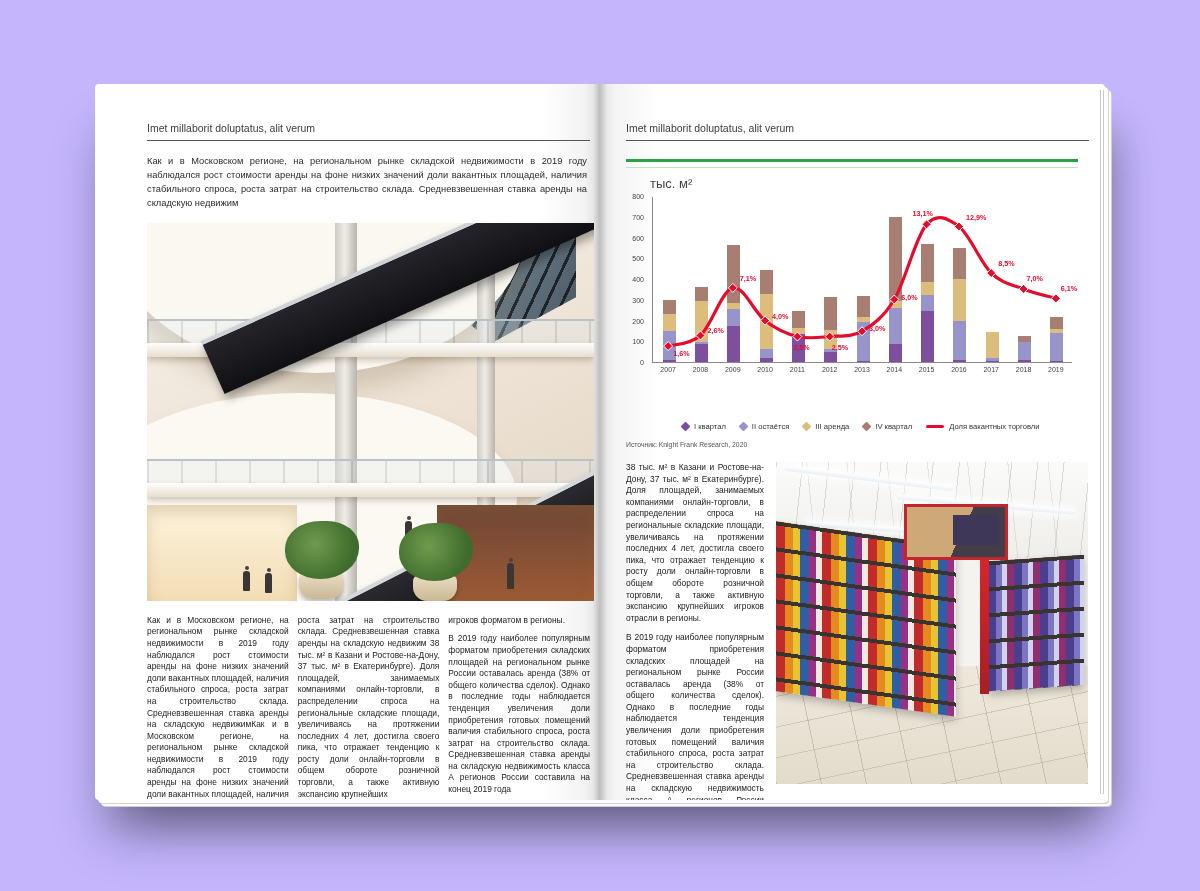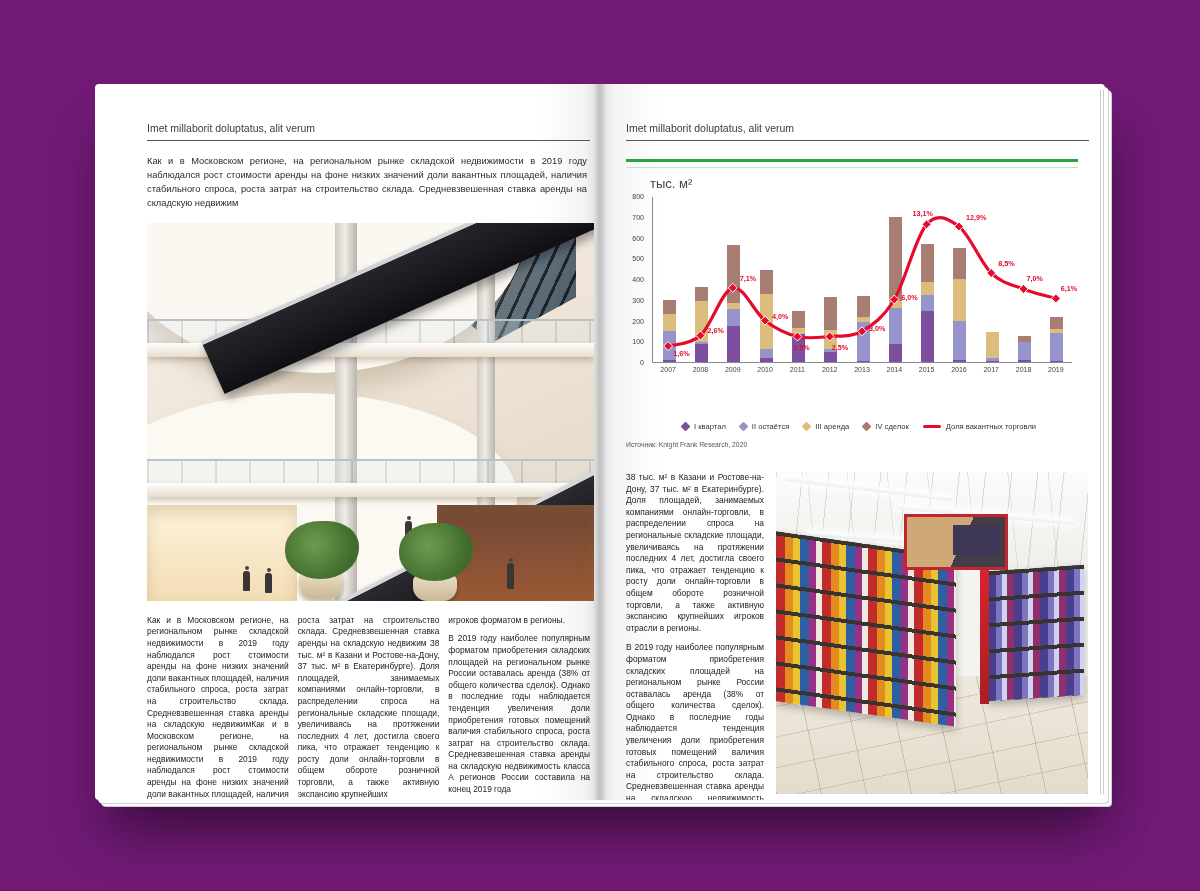--- a/index.html
+++ b/index.html
@@ -1,18 +1,18 @@
 <!DOCTYPE html>
 <html><head>
 <meta charset="utf-8">
 <style>
   * { margin:0; padding:0; box-sizing:border-box; }
   html,body { width:1200px; height:891px; background:#ffffff; overflow:hidden;
               font-family:"Liberation Sans", sans-serif; }
-  .scene { position:relative; width:1200px; height:891px; background:#701a75; }
+  .scene { position:relative; width:1200px; height:891px; background:#c4b5fd; }
 
   
   .book { position:absolute; left:95px; top:84px; width:1010px; height:716px;
           display:flex; border-radius:4px;
           box-shadow: 3px 3px 0 #fdfdfd, 4px 4px 0 #d2d2d2, 6px 6px 0 #fcfcfc, 7px 7px 0 #cfcfcf,
                       0 42px 46px -10px rgba(0,0,0,.38), 30px 30px 40px -18px rgba(0,0,0,.22); }
   .page { position:relative; width:50%; height:100%; overflow:hidden; }
   .page.left  { background:linear-gradient(to right,#ffffff 0%,#ffffff 88%,#f3f3f3 97%,#dddddd 100%);
                 border-radius:4px 0 0 4px; }
   .page.right { background:linear-gradient(to left,#ffffff 0%,#ffffff 88%,#f4f4f4 97%,#e0e0e0 100%);
@@ -87,21 +87,21 @@
   .xlab { position:absolute; font-size:7px; color:#444; text-align:center; width:34px; }
   .line-svg { position:absolute; left:26px; top:3px; overflow:visible; }
   .pct-label { font-size:7.2px; fill:#e40b2d; font-weight:bold; }
 
   .legend { display:flex; align-items:center; gap:14px; margin:16px 0 0 56px; width:420px; }
   .leg-item { display:flex; align-items:center; gap:5px; font-size:7.6px; color:#333; }
   .leg-diamond { width:7px; height:7px; transform:rotate(45deg); border-radius:1px;}
   .leg-line { width:18px; height:3px; border-radius:2px; background:#e40b2d; }
   .source { font-size:6.8px; color:#555; margin-top:10px; }
 
-  .rp-bottom { display:flex; gap:12px; margin-top:24px; }
+  .rp-bottom { display:flex; gap:12px; margin-top:14px; }
   .rp-col { width:138px; font-size:8.4px; line-height:1.38; color:#222; text-align:justify; }
   .rp-col p + p { margin-top:8px; }
 
   .market-photo { position:relative; width:312px; height:322px; overflow:hidden; background:#f4f3f0; }
   .sm-ceiling { position:absolute; top:0; left:0; width:100%; height:96px;
       background:
         repeating-linear-gradient(96deg, rgba(190,190,185,.55) 0 1px, rgba(0,0,0,0) 1px 26px),
         repeating-linear-gradient(84deg, rgba(200,200,195,.45) 0 1px, rgba(0,0,0,0) 1px 40px),
         linear-gradient(#fbfbfa,#efeeea);}
   .sm-light { position:absolute; height:5px; border-radius:3px;
@@ -304,21 +304,21 @@
             <div class="leg-item">
               <span class="leg-diamond" style="background: rgb(150, 148, 203);"></span>
               <span>II остаётся</span>
             </div>
             <div class="leg-item">
               <span class="leg-diamond" style="background: rgb(221, 189, 126);"></span>
               <span>III аренда</span>
             </div>
             <div class="leg-item">
               <span class="leg-diamond" style="background: rgb(168, 126, 114);"></span>
-              <span>IV сделок</span>
+              <span>IV квартал</span>
             </div>
             <div class="leg-item">
               <span class="leg-line" style="background: rgb(228, 11, 45);"></span>
               <span>Доля вакантных торговли</span>
             </div>
           </div>
 
         <div class="source">Источник: Knight Frank Research, 2020</div>
 
         <div class="rp-bottom">

